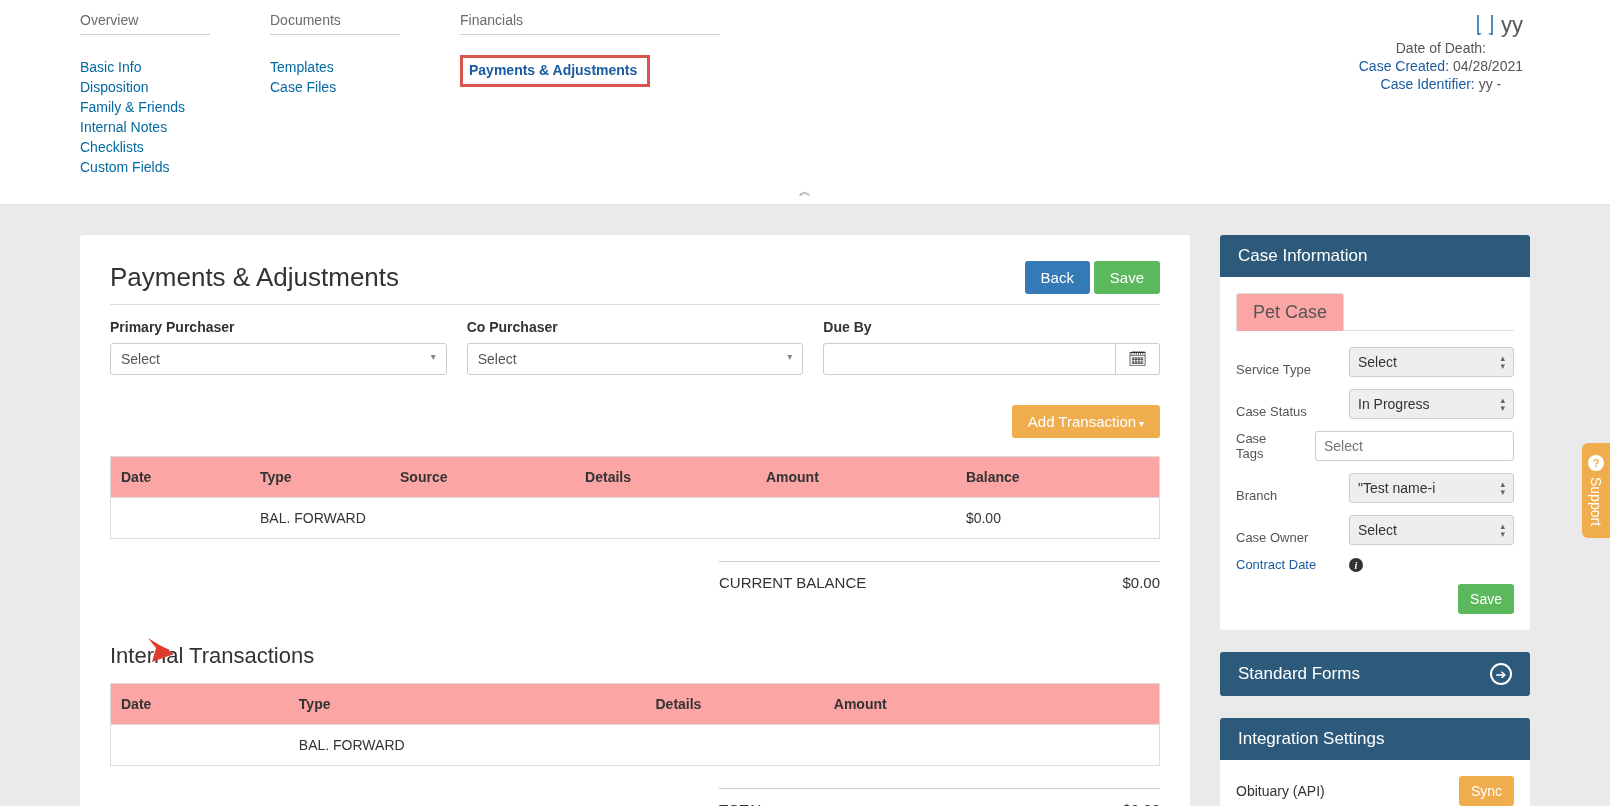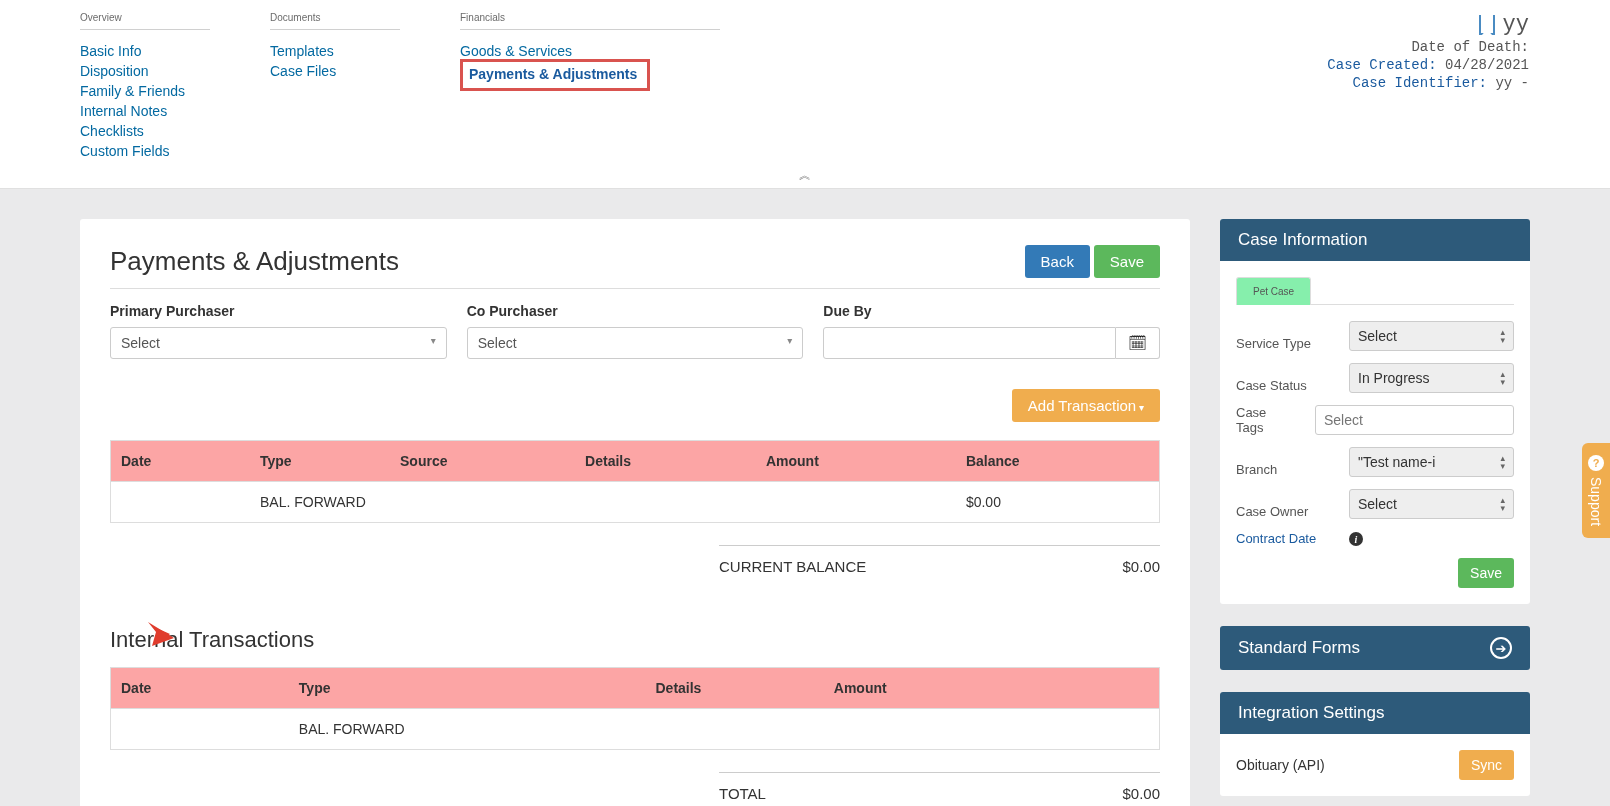--- a/index.html
+++ b/index.html
@@ -1,25 +1,25 @@
 <!DOCTYPE html>
 <html><head>
 <meta charset="utf-8">
 <style>
 * { box-sizing: border-box; margin: 0; padding: 0; }
 body { font-family: "Helvetica Neue", Arial, sans-serif; font-size: 14px; color: #333; background: #fff; }
 .top-section { background: #fff; padding: 12px 80px 0 80px; border-bottom: 1px solid #e0e0e0; position: relative; }
 .nav-container { display: flex; gap: 60px; }
 .nav-col { width: 130px; }
 .nav-col.wide { width: 260px; }
-.nav-header { color: #6b6b6b; font-size: 10px; padding-bottom: 6px; border-bottom: 1px solid #d0d0d0; margin-bottom: 11px; }
+.nav-header { color: #6b6b6b; font-size: 14px; padding-bottom: 6px; border-bottom: 1px solid #d0d0d0; margin-bottom: 22px; }
 .nav-link { display: block; color: #0369a1; font-size: 14px; padding: 2px 0; cursor: pointer; }
 .nav-link.active { font-weight: bold; color: #1a5a9e; }
 .highlight-box { border: 3px solid #d9534f; padding: 2px 10px 4px 6px; display: inline-block; margin-top: -2px; }
-.case-summary { text-align: right; position: absolute; top: 12px; right: 81px; font-family: Liberation Mono, monospace; }
+.case-summary { text-align: center; position: absolute; top: 12px; right: 87px; }
 .case-name { font-size: 22px; color: #555; display: flex; align-items: center; justify-content: flex-end; gap: 8px; }
 .bookmark-icon { width: 16px; height: 20px; border: 2px solid #4a8bc2; border-top: none; position: relative; display: inline-block; }
 .bookmark-icon::after { content: ''; position: absolute; bottom: -2px; left: 1px; width: 0; height: 0; border-left: 5px solid transparent; border-right: 5px solid transparent; border-bottom: 6px solid #fff; }
 .case-meta { font-size: 14px; color: #555; margin-top: 2px; }
 .case-meta .lbl { color: #1a5a9e; }
 .collapse-toggle { text-align: center; padding: 6px 0 4px 0; color: #888; cursor: pointer; font-size: 12px; }
 .main-area { background: #eaeaeb; padding: 30px 80px; display: flex; gap: 30px; min-height: 620px; }
 .main-panel { flex: 1; background: #fff; border-radius: 3px; padding: 26px 30px; }
 .side-panel { width: 310px; display: flex; flex-direction: column; gap: 22px; }
 .page-title-row { display: flex; justify-content: space-between; align-items: center; border-bottom: 1px solid #ddd; padding-bottom: 10px; margin-bottom: 14px; }
@@ -40,21 +40,21 @@
 .add-trans-row { text-align: right; margin-bottom: 18px; }
 .caret-down::after { content: ' ▾'; font-size: 10px; }
 .tbl { width: 100%; border-collapse: collapse; border: 1px solid #ddd; }
 .tbl th, .tbl td { padding: 12px 10px; text-align: left; font-size: 14px; }
 .tbl thead th { background: #fca5a5; font-weight: bold; color: #333; border-bottom: 1px solid #ddd; }
 .totals-row { display: flex; justify-content: space-between; border-top: 1px solid #ccc; padding: 12px 0; margin-left: 58%; margin-top: 22px; font-size: 15px; }
 .section-sub { font-size: 22px; font-weight: 400; color: #333; margin: 40px 0 14px 0; }
 .side-box { background: #fff; border-radius: 3px; overflow: hidden; }
 .side-header { background: #2d5a7a; color: #fff; padding: 11px 18px; font-size: 17px; display: flex; justify-content: space-between; align-items: center; }
 .side-body { padding: 16px; }
-.tab-ctrl { display: inline-block; border: 1px solid #ddd; border-bottom: none; border-radius: 3px 3px 0 0; padding: 8px 16px; background: #86efac; font-size: 10px; color: #555; }
+.tab-ctrl { display: inline-block; border: 1px solid #ddd; border-bottom: none; border-radius: 3px 3px 0 0; padding: 8px 16px; background: #fca5a5; font-size: 18px; color: #555; }
 .tab-underline { border-bottom: 1px solid #ddd; margin-top: -1px; margin-bottom: 16px; }
 .ci-row { display: flex; align-items: flex-end; margin-bottom: 12px; gap: 18px; }
 .ci-label { width: 95px; font-size: 13px; color: #555; }
 .ci-select { flex: 1; border: 1px solid #ccc; border-radius: 3px; background: #eee; padding: 6px 8px; position: relative; font-size: 14px; display:flex; justify-content:space-between; align-items:center; }
 .ci-select.white { background: #fff; }
 .updown { font-size: 9px; line-height: 8px; color: #666; text-align:center; }
 .ci-link { color: #1a5a9e; font-size: 13px; }
 .info-dot { width: 14px; height: 14px; background: #333; border-radius: 50%; color: #fff; font-size: 10px; display: inline-flex; align-items: center; justify-content: center; font-weight: bold; font-style: italic; font-family: serif; }
 .side-save-row { text-align: right; margin-top: 6px; }
 .int-row { display: flex; justify-content: space-between; align-items: center; }
@@ -78,21 +78,20 @@
       <a class="nav-link">Checklists</a>
       <a class="nav-link">Custom Fields</a>
     </div>
     <div class="nav-col">
       <div class="nav-header">Documents</div>
       <a class="nav-link">Templates</a>
       <a class="nav-link">Case Files</a>
     </div>
     <div class="nav-col wide">
       <div class="nav-header">Financials</div>
-      <a class="nav-link">Goods &amp; Services</a>
       <span class="highlight-box">
         <a class="nav-link active">Payments &amp; Adjustments</a>
       </span>
     </div>
   </div>
 
   <div class="case-summary">
     <div class="case-name">
       <span class="bookmark-icon"></span>
       <span>yy</span>

